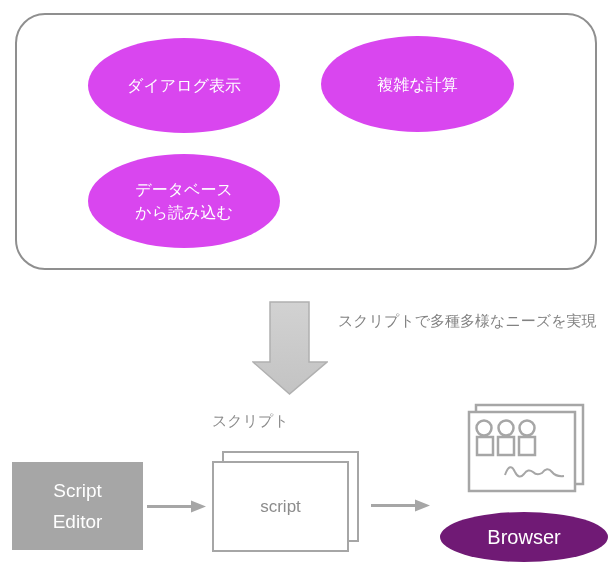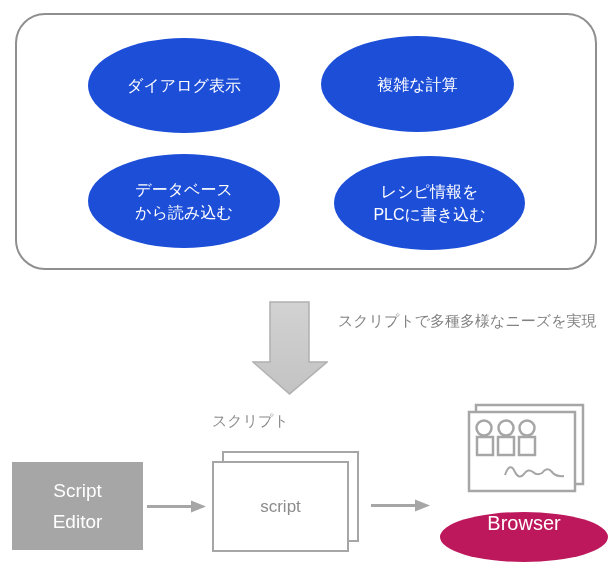--- a/index.html
+++ b/index.html
@@ -17,21 +17,21 @@
   .needs-box {
     left: 15px; top: 13px;
     width: 578px; height: 253px;
     border: 2px solid #8f8f8f;
     border-radius: 30px;
     background: #ffffff;
   }
 
   
   .ellipse {
-    background: #1d4ed8;
+    background: #d946ef;
     border-radius: 50%;
     display: flex;
     flex-direction: column;
     align-items: center;
     justify-content: center;
     color: #ffffff;
     font-size: 16px;
     line-height: 23px;
     text-align: center;
   }
@@ -76,23 +76,24 @@
   .doc-back  { left: 222px; top: 451px; width: 133px; height: 87px; }
   .doc-front {
     left: 212px; top: 461px; width: 133px; height: 87px;
     display: flex; align-items: center; justify-content: center;
     font-size: 17px; color: #8c8c8c;
   }
 
   .browser-ellipse {
     left: 440px; top: 512px;
     width: 168px; height: 50px;
-    background: #be185d;
+    background: #701a75;
     border-radius: 50%;
     display: flex;
+    align-items: center;
     justify-content: center;
     color: #ffffff;
     font-size: 20px;
   }
 </style>
 </head>
 <body>
 
 <div class="canvas">
 
@@ -100,24 +101,20 @@
 
   <div class="abs ellipse e1">
     <span>ダイアログ表示</span>
   </div>
   <div class="abs ellipse e2">
     <span>複雑な計算</span>
   </div>
   <div class="abs ellipse e3">
     <span>データベース</span>
     <span>から読み込む</span>
-  </div>
-  <div class="abs ellipse e4">
-    <span>レシピ情報を</span>
-    <span>PLCに書き込む</span>
   </div>
 
   <svg class="abs" style="left:252px; top:301px;" width="76" height="95" viewBox="0 0 76 95">
     <defs>
       <linearGradient id="agrad" x1="0" y1="0" x2="0" y2="1">
         <stop offset="0" stop-color="#d2d2d2"></stop>
         <stop offset="1" stop-color="#c3c3c3"></stop>
       </linearGradient>
     </defs>
     <polygon points="18,1 57,1 57,61 75,61 37.5,93 1,61 18,61" fill="url(#agrad)" stroke="#b0b0b0" stroke-width="1.5"></polygon>

